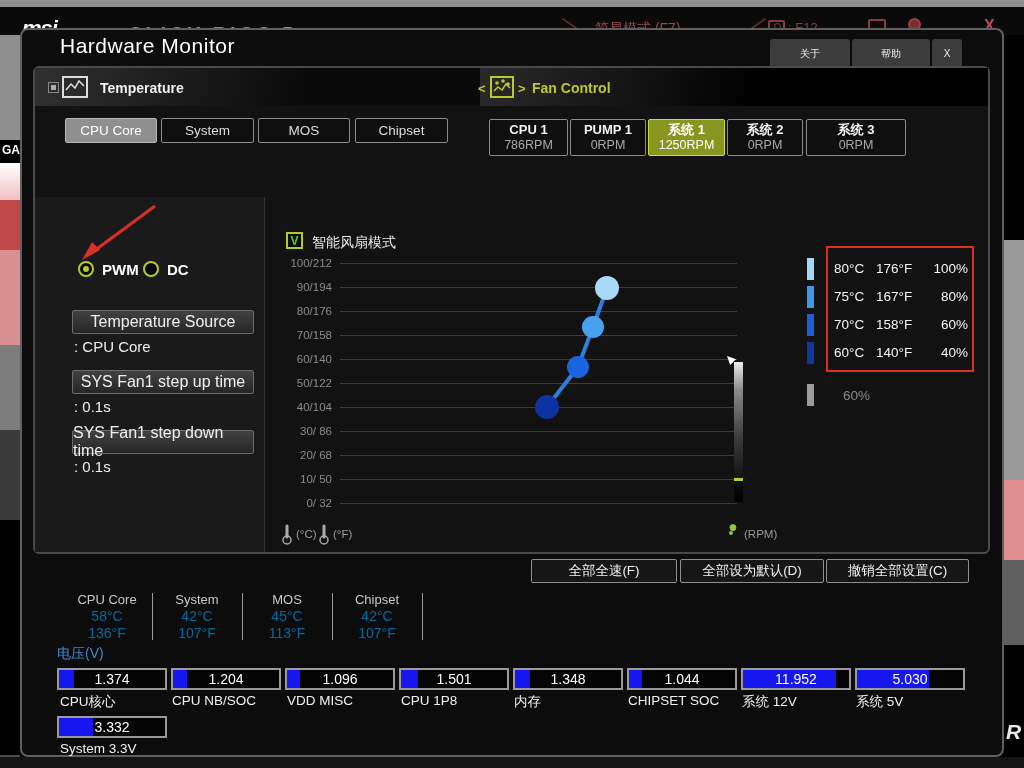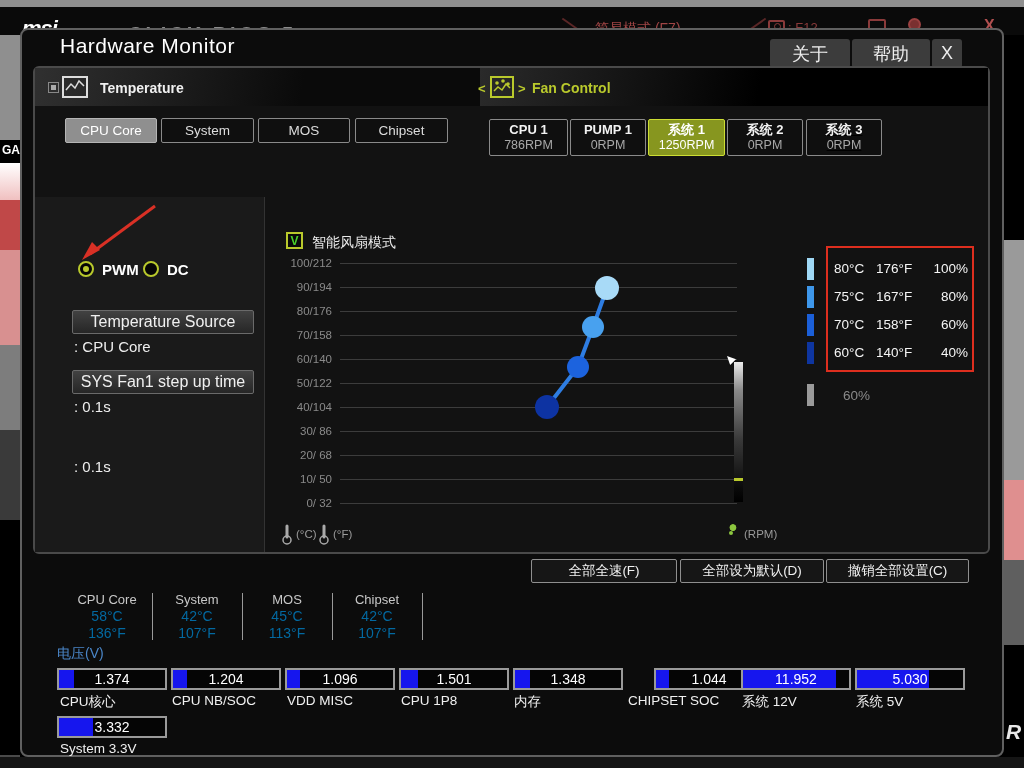--- a/index.html
+++ b/index.html
@@ -26,21 +26,21 @@
   .lbg { left:0; width:20px; }
   .rbg { left:1004px; width:20px; }
   .galabel { left:2px; top:143px; color:#fff; font-size:12px; font-weight:800; }
   .rletter { left:1006px; top:720px; color:#e8e8e8; font-size:21px; font-weight:900; font-style:italic; }
   .botstrip { left:0; top:757px; width:1024px; height:11px; background:#151515; }
 
   
   .window { left:20px; top:28px; width:984px; height:729px; background:#0c0c0c;
     border:2px solid #606060; border-radius:8px; }
   .wtitle { left:60px; top:34px; color:#fff; font-size:21px; letter-spacing:.5px; }
-  .wbtn { top:39px; height:29px; background:#3c3c3c; border-radius:3px; color:#eee; font-size:18px;
+  .wbtn { top:39px; height:29px; background:#3c3c3c; border-radius:3px; color:#eee; font-size:10px;
     display:flex; align-items:center; justify-content:center; cursor:pointer; }
 
   
   .panel { left:33px; top:66px; width:957px; height:488px; background:#121212;
     border:2px solid #4a4a4a; border-radius:6px; }
   .hdrL { left:35px; top:68px; width:445px; height:38px;
     background:linear-gradient(100deg,#303030 0%,#0a0a0a 60%); }
   .hdrR { left:480px; top:68px; width:508px; height:38px;
     background:linear-gradient(100deg,#2a2a2a 0%,#000 55%); }
   .cbsmall { left:48px; top:82px; width:11px; height:11px; border:1px solid #888; }
@@ -187,21 +187,21 @@
     <span class="frpm">0RPM</span>
   </div>
   <div class="abs ftab active" style="left:648px;width:77px;">
     <span class="fname">系统 1</span>
     <span class="frpm">1250RPM</span>
   </div>
   <div class="abs ftab" style="left:727px;width:76px;">
     <span class="fname">系统 2</span>
     <span class="frpm">0RPM</span>
   </div>
-  <div class="abs ftab" style="left:806px;width:76px;text-decoration:underline;">
+  <div class="abs ftab" style="left:806px;width:100px;text-decoration:underline;">
     <span class="fname">系统 3</span>
     <span class="frpm">0RPM</span>
   </div>
 
   <div class="abs leftpane"></div>
   <div class="abs vdiv"></div>
   <svg class="abs arrowsvg" style="left:70px;top:198px;" width="95" height="72">
     <line x1="85" y1="8" x2="20" y2="56" stroke="#d93025" stroke-width="3"></line>
     <polygon points="12,62 30,52 22,44" fill="#d93025"></polygon>
   </svg>
@@ -209,20 +209,21 @@
       <span class="dot"></span>
     </span>
   <span class="abs radlbl" style="left:102px;top:261px;">PWM</span>
   <span class="abs radio" style="left:143px;top:261px;"></span>
   <span class="abs radlbl" style="left:167px;top:261px;">DC</span>
 
   <div class="abs setbtn" style="top:310px;">Temperature Source</div>
   <span class="abs setval" style="top:338px;">: CPU Core</span>
   <div class="abs setbtn" style="top:370px;">SYS Fan1 step up time</div>
   <span class="abs setval" style="top:398px;">: 0.1s</span>
+  <div class="abs setbtn" style="top:430px;">SYS Fan1 step down time</div>
   <span class="abs setval" style="top:458px;">: 0.1s</span>
 
   <span class="abs smartcb">V</span>
   <span class="abs smartlbl">智能风扇模式</span>
 
   <div class="abs grid">
     <div class="gl"></div>
       <div class="gl"></div>
       <div class="gl"></div>
       <div class="gl"></div>
@@ -355,21 +356,21 @@
   <div class="abs vgauge" style="left:399px;">
     <span class="fill" style="width: 16%;"></span>
     <span class="val">1.501</span>
   </div>
   <span class="abs vlabel" style="left:401px;">CPU 1P8</span>
   <div class="abs vgauge" style="left:513px;">
     <span class="fill" style="width: 14%;"></span>
     <span class="val">1.348</span>
   </div>
   <span class="abs vlabel" style="left:514px;">内存</span>
-  <div class="abs vgauge" style="left:654px;">
+  <div class="abs vgauge" style="left:627px;">
     <span class="fill" style="width: 12%;"></span>
     <span class="val">1.044</span>
   </div>
   <span class="abs vlabel" style="left:628px;">CHIPSET SOC</span>
   <div class="abs vgauge" style="left:741px;">
     <span class="fill" style="width: 88%;"></span>
     <span class="val">11.952</span>
   </div>
   <span class="abs vlabel" style="left:742px;">系统 12V</span>
   <div class="abs vgauge" style="left:855px;">

